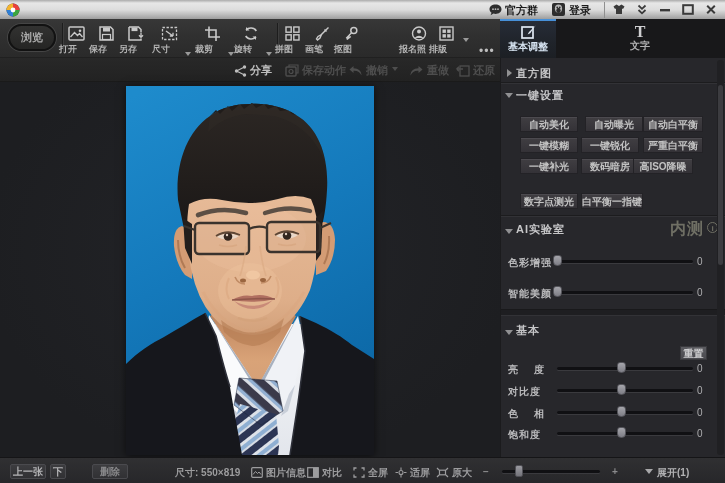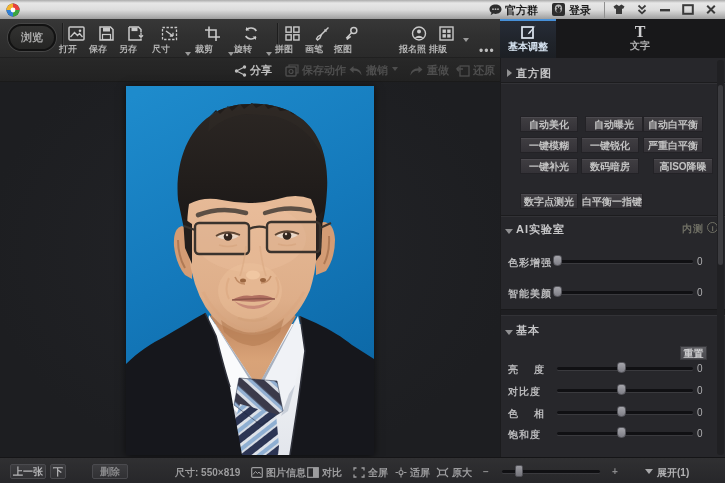--- a/index.html
+++ b/index.html
@@ -373,36 +373,37 @@
   <path d="M112,232 Q126,238 141,232" stroke="#d2a078" stroke-width="2" fill="none" opacity="0.55"></path>
 
   <path d="M84,30 L90,24 L94,28 L102,20 L106,25 L114,18 L118,23 L126,17 L130,22 L138,18 L142,23 L150,20 L154,25 L162,24 L166,28 L170,29 C157,21 142,17 124,18 C110,18 96,21 84,30 Z" fill="#201c1a"></path>
   </svg>
  </div>
 </div>
 
 <div id="panel">
  <div class="hdr" style="top:4px"><span class="arr-r"></span><span class="tx">直方图</span></div>
  <div class="psep" style="top:24px"></div>
+ <div class="hdr" style="top:26px"><span class="arr-d"></span><span class="tx">一键设置</span></div>
 
  <div class="pbtn" style="left:19px;top:58px;width:58px">自动美化</div>
  <div class="pbtn" style="left:84px;top:58px;width:58px">自动曝光</div>
  <div class="pbtn" style="left:142px;top:58px;width:60px">自动白平衡</div>
  <div class="pbtn" style="left:19px;top:79px;width:58px">一键模糊</div>
  <div class="pbtn" style="left:80px;top:79px;width:58px">一键锐化</div>
  <div class="pbtn" style="left:142px;top:79px;width:60px">严重白平衡</div>
  <div class="pbtn" style="left:19px;top:100px;width:58px">一键补光</div>
  <div class="pbtn" style="left:80px;top:100px;width:58px">数码暗房</div>
- <div class="pbtn" style="left:152px;top:100px;width:60px">高ISO降噪</div>
+ <div class="pbtn" style="left:132px;top:100px;width:60px">高ISO降噪</div>
  <div class="pbtn" style="left:19px;top:135px;width:58px">数字点测光</div>
  <div class="pbtn" style="left:80px;top:135px;width:62px">白平衡一指键</div>
 
  <div class="psep" style="top:157px"></div>
  <div class="hdr" style="top:160px"><span class="arr-d" style="top:11px"></span><span class="tx">AI实验室</span>
-   <span style="position:absolute;right:22px;color:#6f6f64;font-size:10px;letter-spacing:1px">内测</span>
+   <span style="position:absolute;right:22px;color:#6f6f64;font-size:16px;letter-spacing:1px">内测</span>
    <span style="position:absolute;right:8px;top:4px;width:11px;height:11px;border:1px solid #6f6f64;border-radius:50%;color:#6f6f64;font-size:8px;line-height:11px;text-align:center;letter-spacing:0">i</span>
  </div>
 
  <div class="sl-lb" style="left:7px;top:198px">色彩增强</div>
  <div class="sl-tr" style="left:56px;top:202px;width:136px"></div>
  <div class="sl-th" style="left:52px;top:197px"></div>
  <div class="sl-v" style="left:196px;top:198px">0</div>
 
  <div class="sl-lb" style="left:7px;top:229px">智能美颜</div>
  <div class="sl-tr" style="left:56px;top:233px;width:136px"></div>

